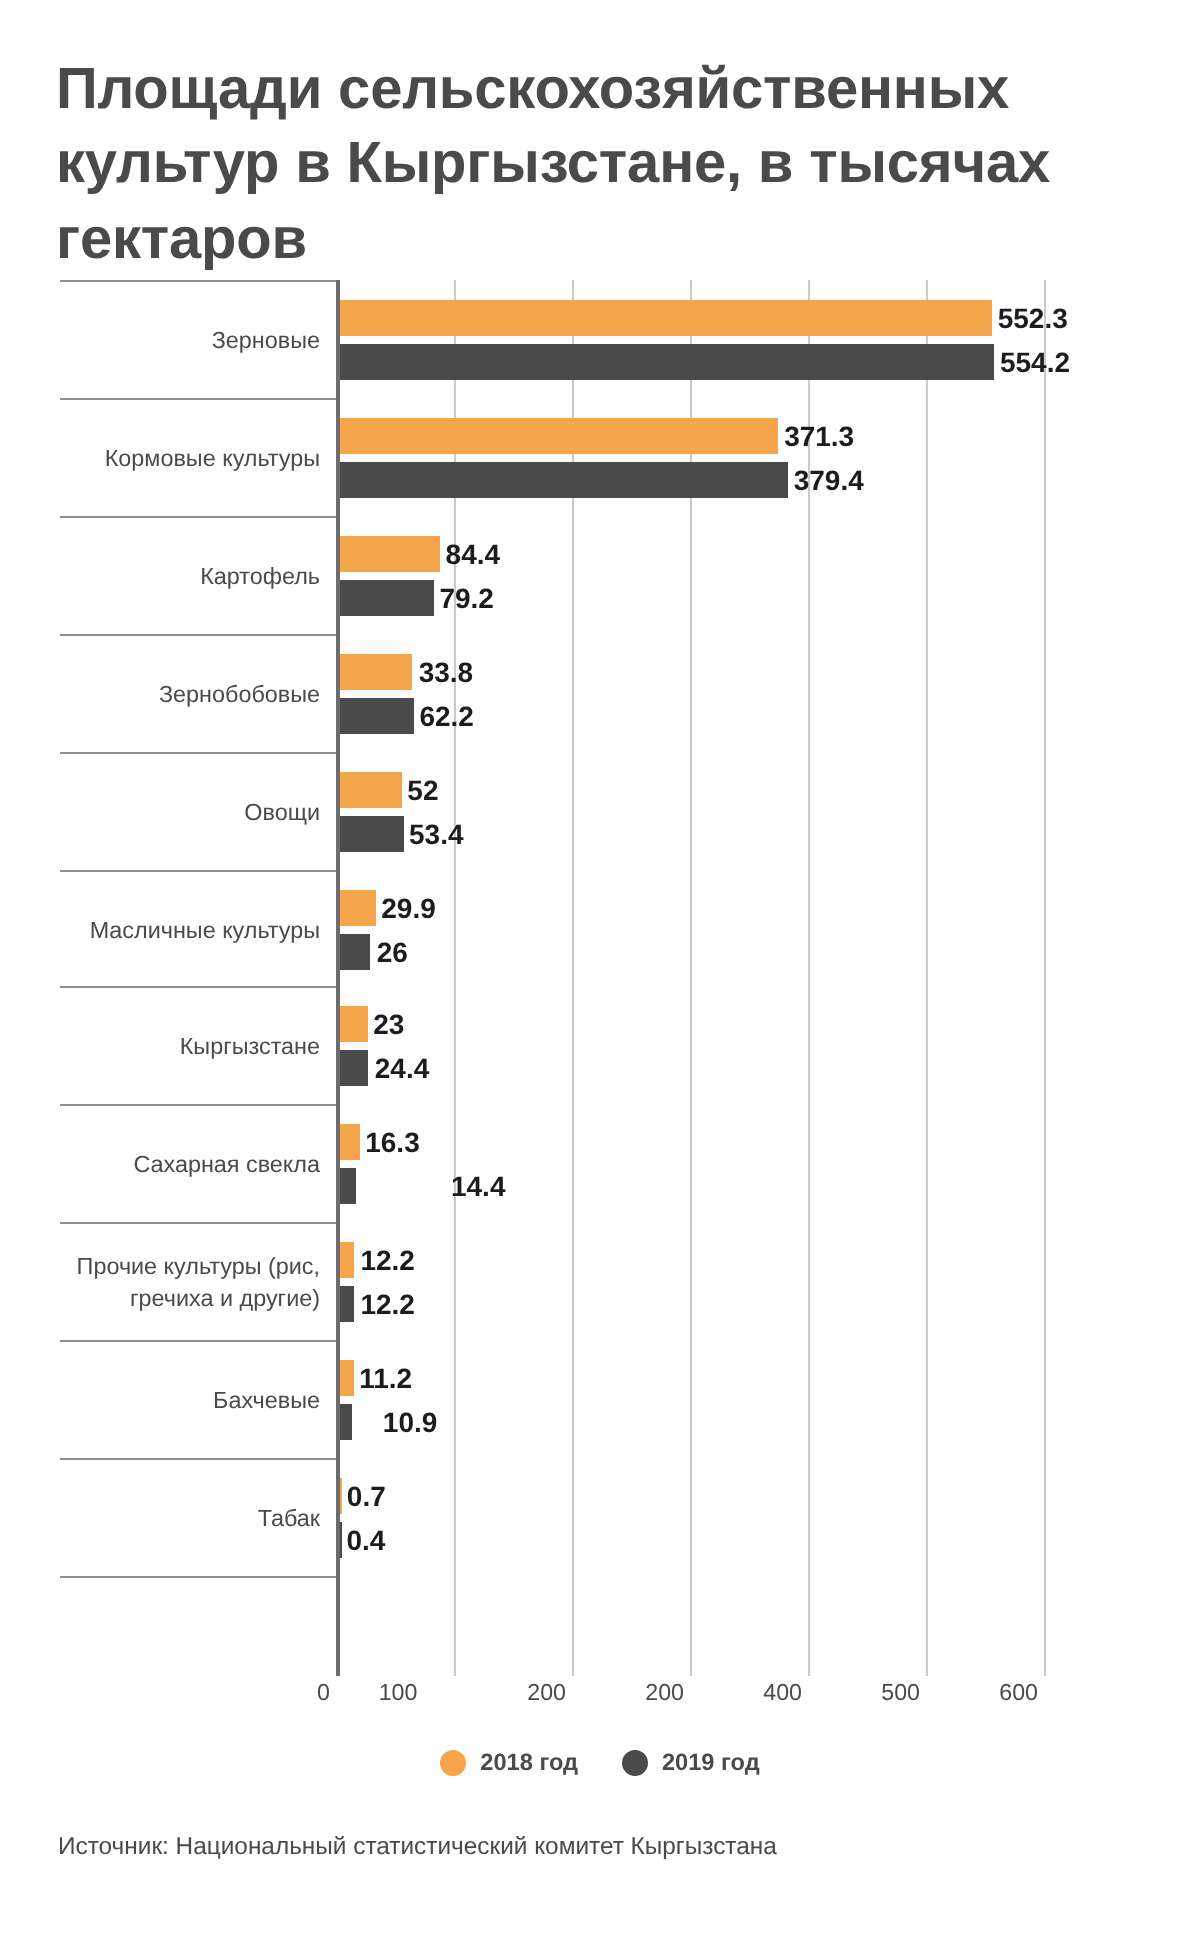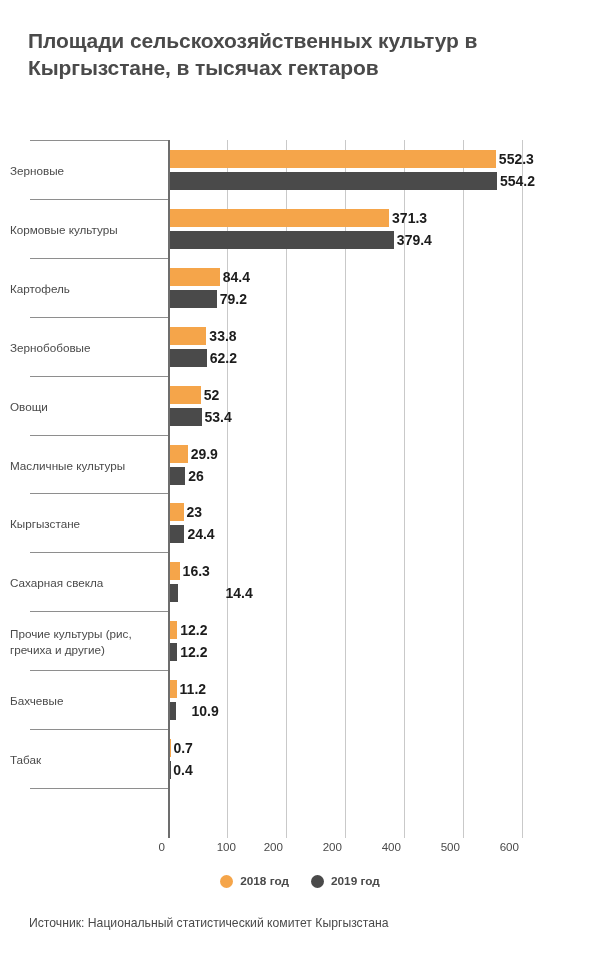--- a/index.html
+++ b/index.html
@@ -15,21 +15,21 @@
     position: relative;
     overflow: hidden;
   }
 
   
   #chart-title {
     position: absolute;
     left: 28px;
     top: 27px;
     width: 500px;
-    font-size: 21px;
+    font-size: 29px;
     font-weight: bold;
     line-height: 1.29;
     color: #4a4a4a;
     letter-spacing: -0.1px;
   }
 
   
   #plot-area {
     position: absolute;
     left: 0;
@@ -69,21 +69,21 @@
   
   .cat-row {
     position: absolute;
     left: 0;
     width: 600px;
   }
   .cat-label {
     position: absolute;
     left: 10px;
     width: 150px;
-    text-align: left;
+    text-align: right;
     font-size: 11.7px;
     color: #4a4a4a;
     line-height: 1.35;
   }
   .bar-pair {
     position: absolute;
     left: 170px;
     top: 0;
   }
   .bar-wrap {
@@ -363,21 +363,21 @@
             <div class="bar s2019" style="width: 0.236px;"></div>
             <div class="bar-value" style="left: 0.236px;">0.4</div>
           </div>
         </div>
       </div>
     </div>
 </div>
 
 <div id="x-axis">
     <div class="xtick" style="left: 125px;">0</div>
-    <div class="xtick" style="left: 196px;">100</div>
+    <div class="xtick" style="left: 179px; text-align: center;">100</div>
     <div class="xtick" style="left: 243px;">200</div>
     <div class="xtick" style="left: 302px;">200</div>
     <div class="xtick" style="left: 361px;">400</div>
     <div class="xtick" style="left: 420px;">500</div>
     <div class="xtick" style="left: 479px;">600</div>
   </div>
 
 <div id="legend">
     <div class="legend-item">
       <span class="legend-dot s2018"></span>

